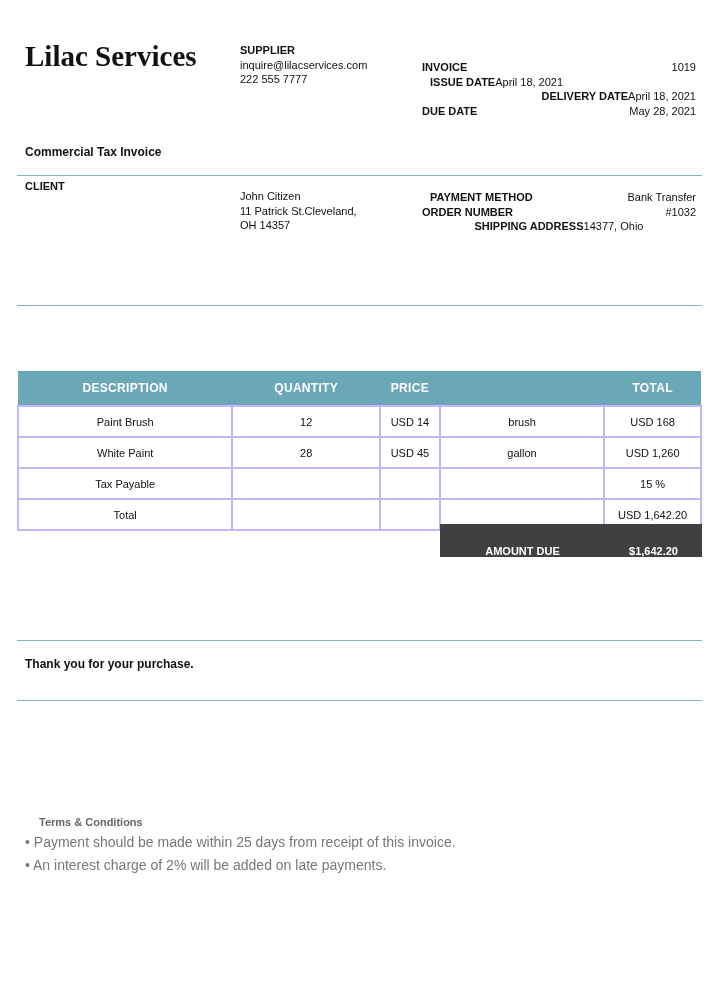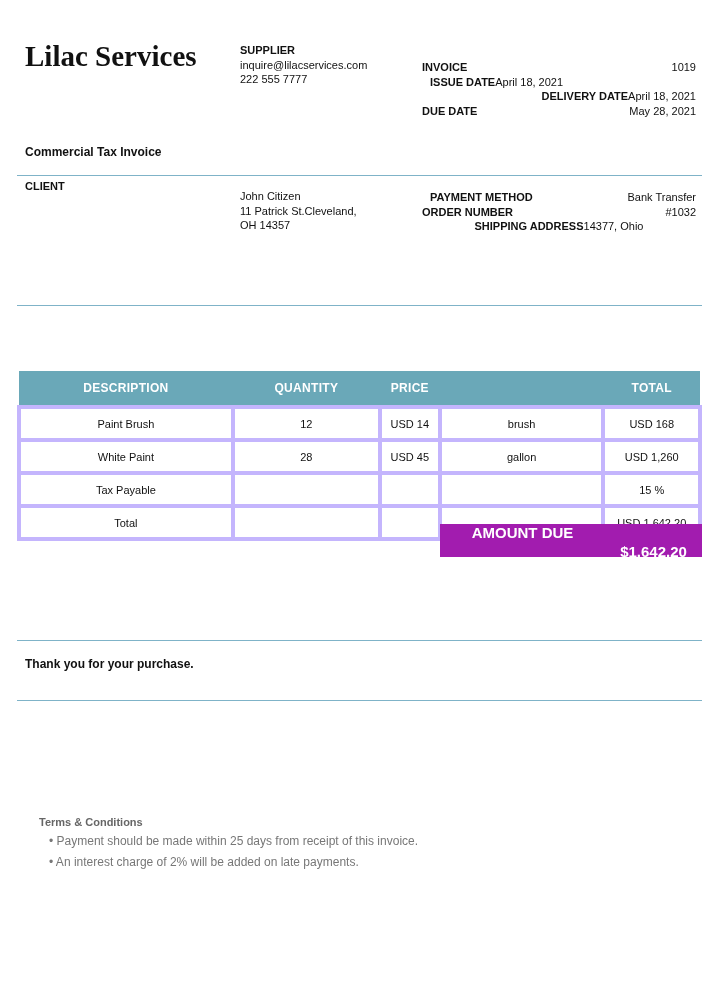--- a/index.html
+++ b/index.html
@@ -8,27 +8,27 @@
   .abs { position: absolute; }
   .brand { left: 25px; top: 40px; font-family: "Liberation Serif", serif; font-weight: bold;
            font-size: 29px; letter-spacing: 0px; color: #111; }
   .small { font-size: 11px; line-height: 14.5px; }
   .lbl { font-weight: bold; }
   .hr { position: absolute; left: 17px; width: 685px; height: 0; border-top: 1.5px solid #7fb3c8; }
   table.items { position: absolute; left: 17px; top: 371px; width: 685px; border-collapse: collapse;
                 font-size: 11px; }
   table.items th { background: #6aa8b8; color: #ffffff; font-weight: bold; font-size: 12px;
                    height: 34px; padding: 0; letter-spacing: 0.3px; }
-  table.items td { border: 4px solid #c4b5fd; text-align: center; height: 29px; padding: 0; }
+  table.items td { border: 2px solid #c4b5fd; text-align: center; height: 29px; padding: 0; }
   .amount { position: absolute; left: 440px; top: 524px; width: 262px; height: 33px;
-            background: #a21caf; color: #fff; font-size: 15px; font-weight: bold; display: flex; align-items: flex-start; }
+            background: #404040; color: #fff; font-size: 11px; font-weight: bold; display: flex; align-items: flex-end; }
   .amount span { display: block; text-align: center; }
   .terms { left: 25px; top: 816px; color: #666; }
   .terms .t { font-weight: bold; font-size: 11px; margin-bottom: 6px; margin-left: 14px; }
-  .terms .b { font-size: 12px; margin-bottom: 7px; color: #777; margin-left: 24px; }
+  .terms .b { font-size: 14px; margin-bottom: 7px; color: #777; }
 </style>
 </head>
 <body>
 
 <div class="abs brand">Lilac Services</div>
 
 <div class="abs small" style="left:240px; top:43px;">
   <div class="lbl">SUPPLIER</div>
   <div>inquire@lilacservices.com</div>
   <div>222 555 7777</div>

